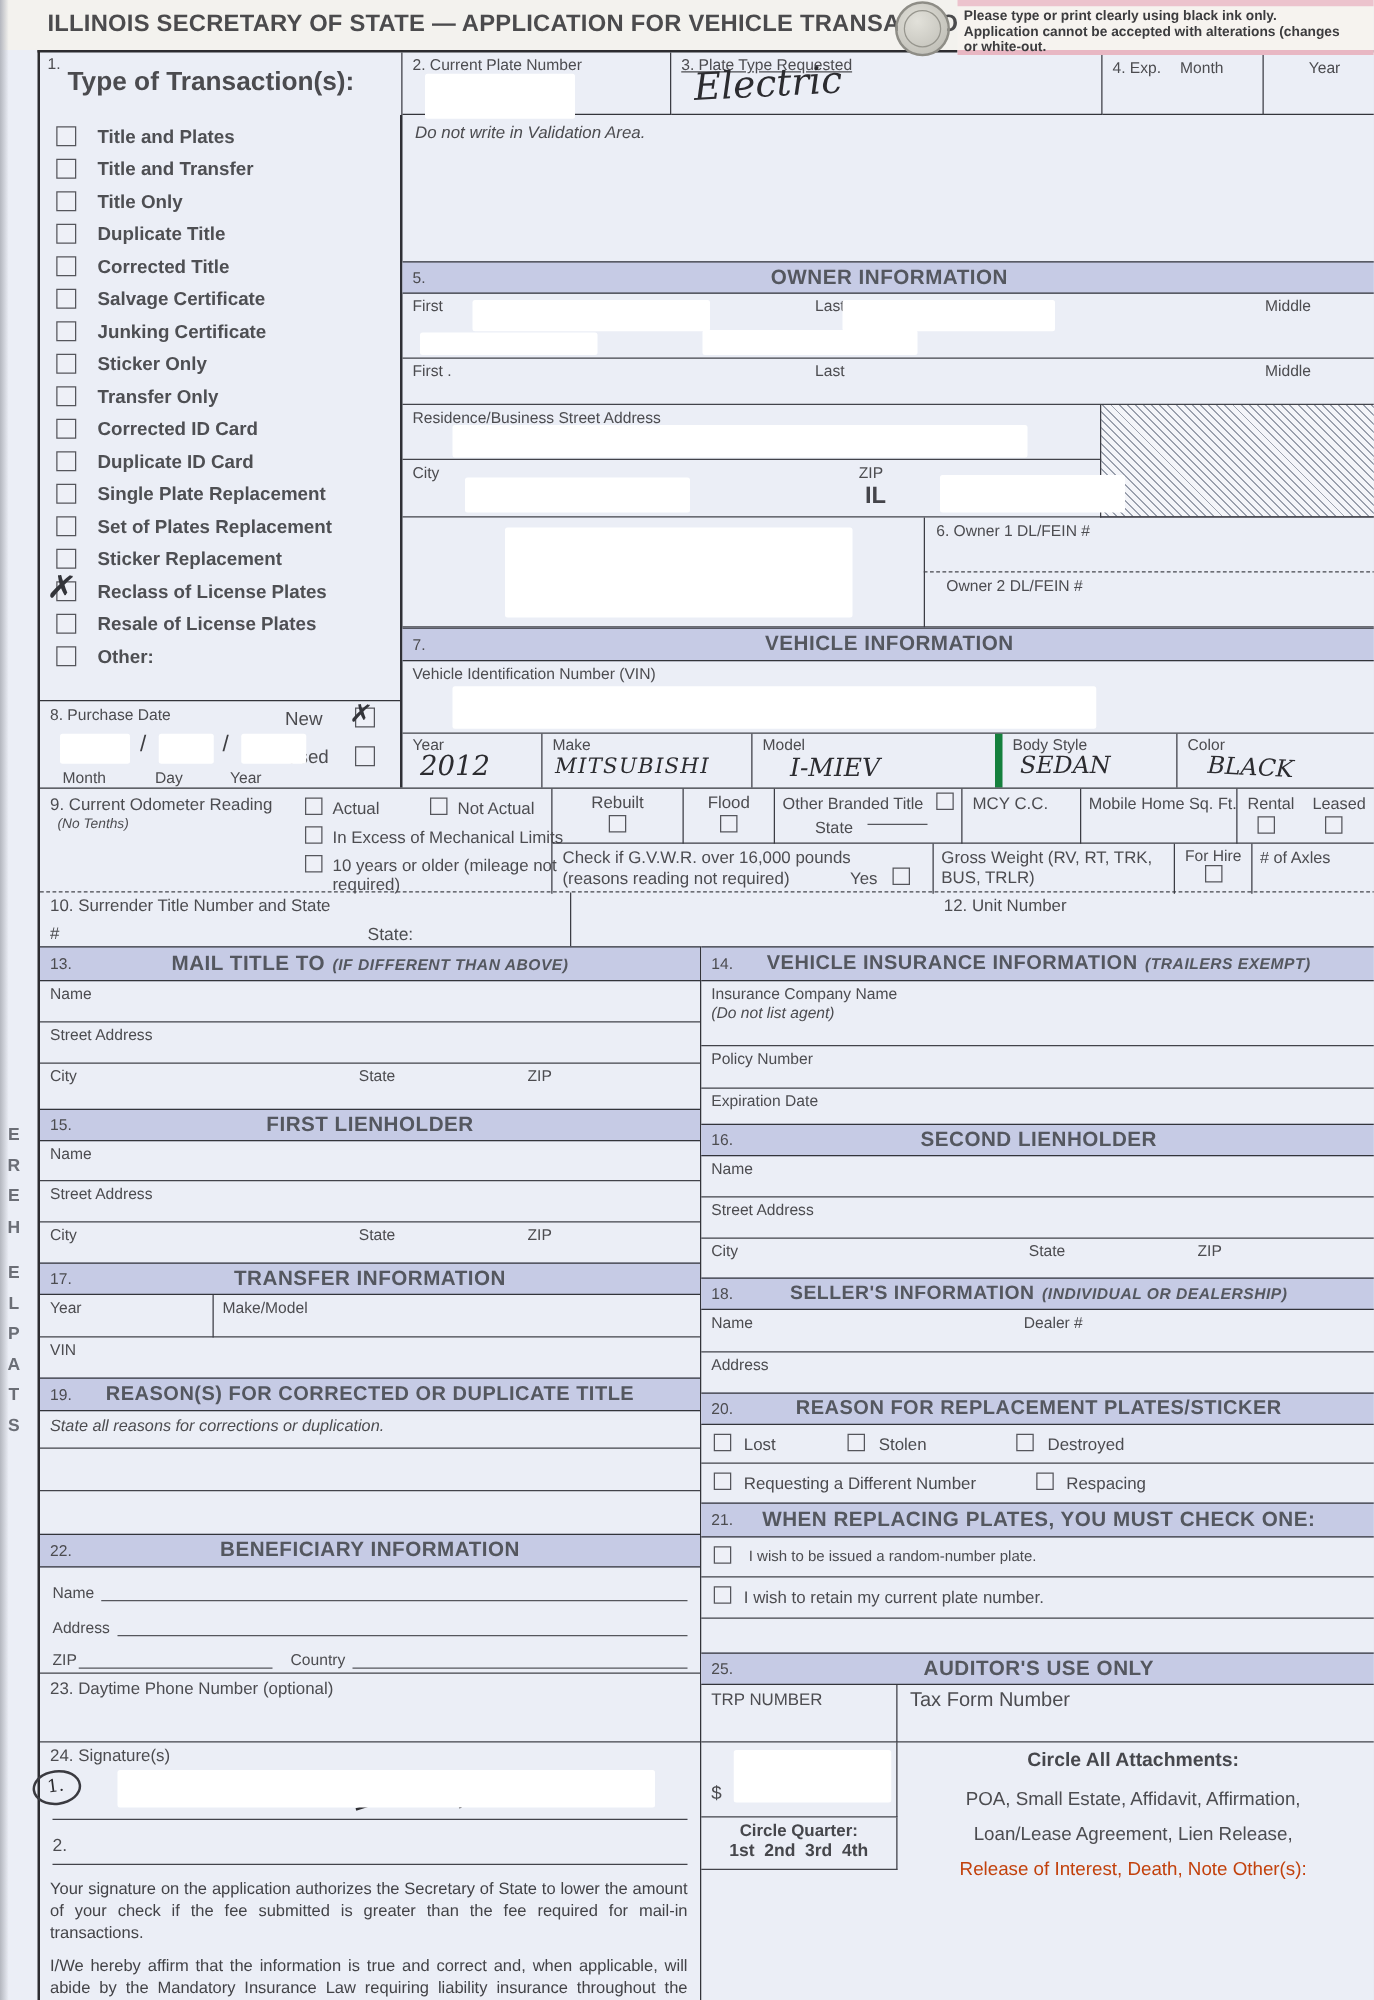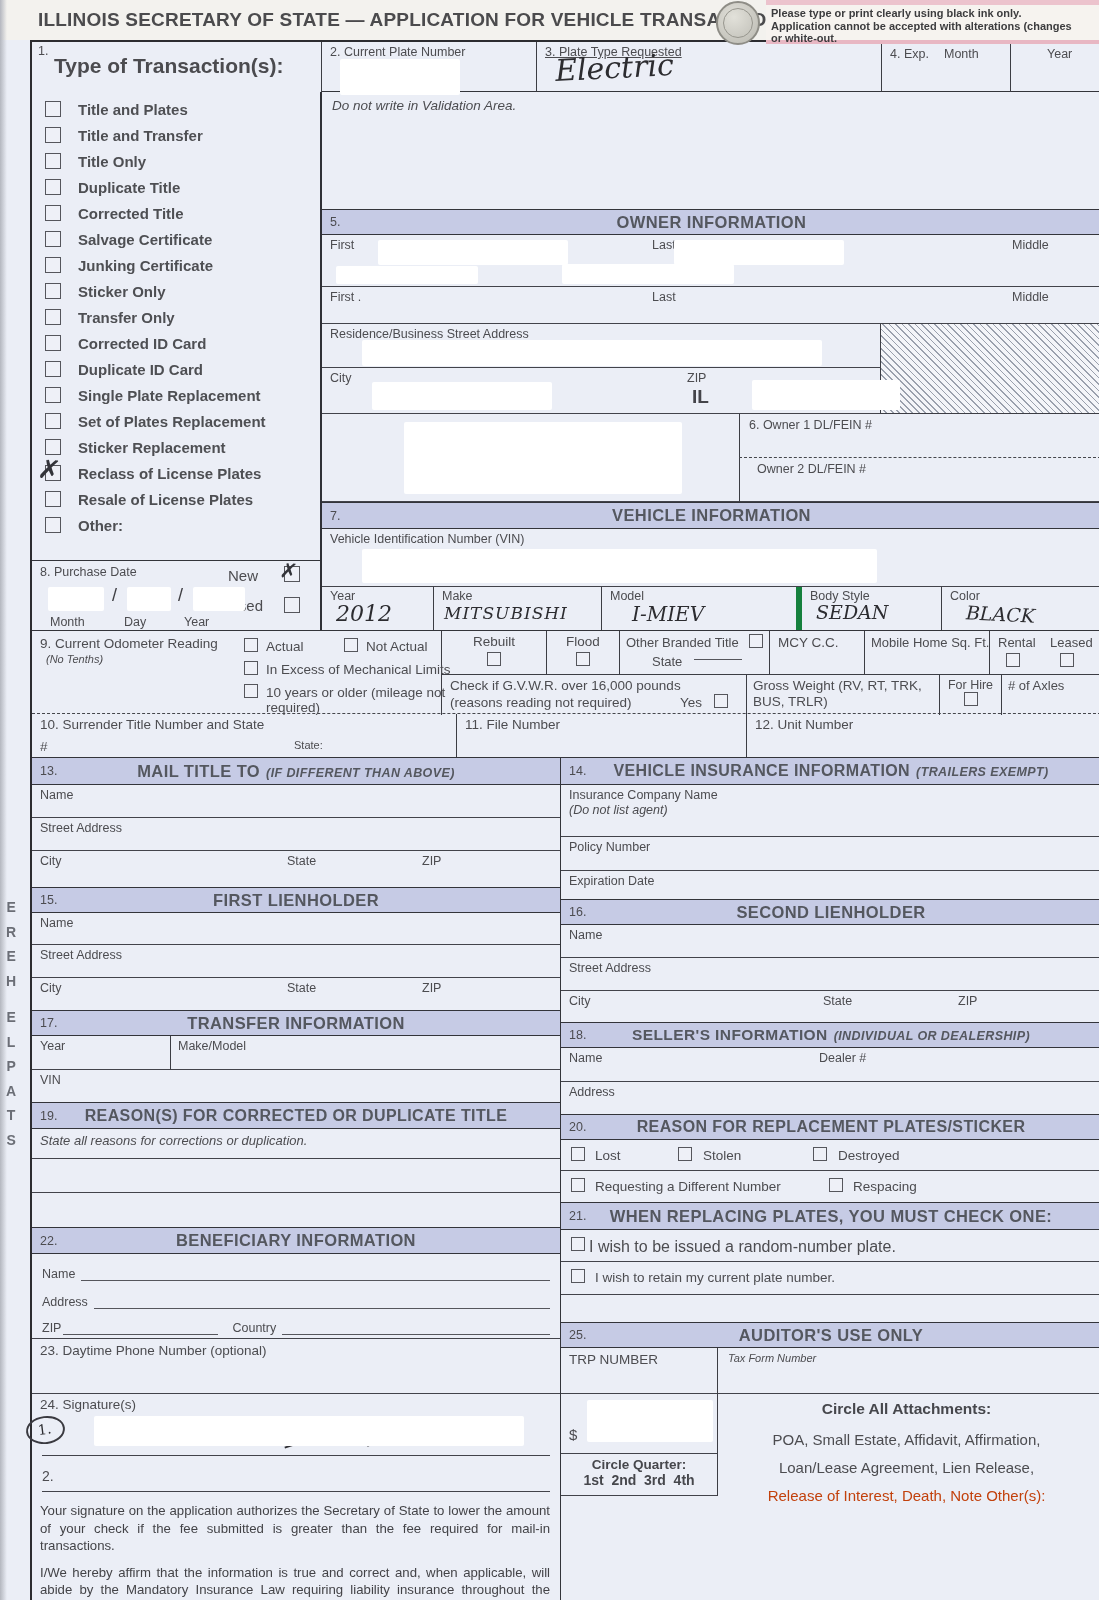--- a/index.html
+++ b/index.html
@@ -366,24 +366,21 @@
         <div style="position:absolute;left:560px;top:0;width:99px;height:40px;">
           <span class="lbl" style="left:6px;top:3px;font-size:13px;"># of Axles</span>
         </div>
       </div>
     </div>
 
     <div style="position:absolute;left:0;top:672px;width:1069px;height:43px;">
       <div style="position:absolute;left:0;top:0;width:425px;height:43px;border-right:1px solid #3c3d44;">
         <span class="lbl" style="left:8px;top:3px;font-size:13.5px;">10. Surrender Title Number and State</span>
         <span class="lbl" style="left:8px;top:25px;font-size:13.5px;">#</span>
-        <span class="lbl" style="left:262px;top:25px;font-size:11px;">State:</span>
-      </div>
-      <div style="position:absolute;left:425px;top:0;width:290px;height:43px;border-right:1px solid #3c3d44;">
-        <span class="lbl" style="left:8px;top:3px;font-size:13.5px;">11. File Number</span>
+        <span class="lbl" style="left:262px;top:25px;font-size:14px;">State:</span>
       </div>
       <div style="position:absolute;left:715px;top:0;width:354px;height:43px;">
         <span class="lbl" style="left:8px;top:3px;font-size:13.5px;">12. Unit Number</span>
       </div>
     </div>
 
     <div class="colstack" style="left:0;width:528px;">
 
       <div class="sec" style="height:130px;">
         <div class="band" style="height:28px;">
@@ -564,41 +561,41 @@
         </div>
       </div>
 
       <div class="sec" style="height:92px;">
         <div class="band" style="height:28px;">
           <span class="num">21.</span>
           <span class="ttl" style="font-size:16.5px;">WHEN REPLACING PLATES, YOU MUST CHECK ONE:</span>
         </div>
         <div class="fr" style="height:32px;">
           <span class="cb cb-s" style="position:absolute;left:10px;top:7px;"></span>
-          <span class="lbl" style="left:28px;top:8px;font-size:16px;text-align:center;">I wish to be issued a random-number plate.</span>
+          <span class="lbl" style="left:38px;top:8px;font-size:12px;text-align:center;">I wish to be issued a random-number plate.</span>
         </div>
         <div class="fr nb" style="height:32px;">
           <span class="cb cb-s" style="position:absolute;left:10px;top:7px;"></span>
           <span class="lbl" style="left:34px;top:8px;font-size:13.5px;">I wish to retain my current plate number.</span>
         </div>
       </div>
 
       <div class="sec" style="height:28px;border-top:1px solid #42434a;"></div>
 
       <div class="sec" style="height:280px;">
         <div class="band" style="height:26px;">
           <span class="num">25.</span>
           <span class="ttl">AUDITOR'S USE ONLY</span>
         </div>
         <div style="position:relative;height:46px;border-bottom:1px solid #42434a;">
           <div style="position:absolute;left:0;top:0;width:157px;height:46px;border-right:1px solid #3c3d44;">
             <span class="lbl" style="left:8px;top:4px;font-size:13.5px;">TRP NUMBER</span>
           </div>
           <div style="position:absolute;left:157px;top:0;right:0;height:46px;">
-            <span class="lbl" style="left:10px;top:4px;font-size:11px;font-style:italic;">Tax Form Number</span>
+            <span class="lbl" style="left:10px;top:4px;font-size:16px;">Tax Form Number</span>
           </div>
         </div>
         <div style="position:relative;height:208px;">
           <div style="position:absolute;left:0;top:0;width:157px;height:60px;border-right:1px solid #3c3d44;border-bottom:1px solid #42434a;">
             <span style="position:absolute;left:8px;top:32px;font-size:15px;color:#4c4c50;">$</span>
             <span class="redact" style="left:26px;top:6px;width:126px;height:42px;"></span>
           </div>
           <div style="position:absolute;left:0;top:60px;width:157px;height:42px;border-right:1px solid #3c3d44;border-bottom:1px solid #42434a;text-align:center;">
             <span style="display:block;margin-top:3px;font-size:13.5px;font-weight:bold;color:#46474c;">Circle Quarter:</span>
             <span style="display:block;font-size:14px;font-weight:bold;color:#46474c;white-space:pre;">1st  2nd  3rd  4th</span>

